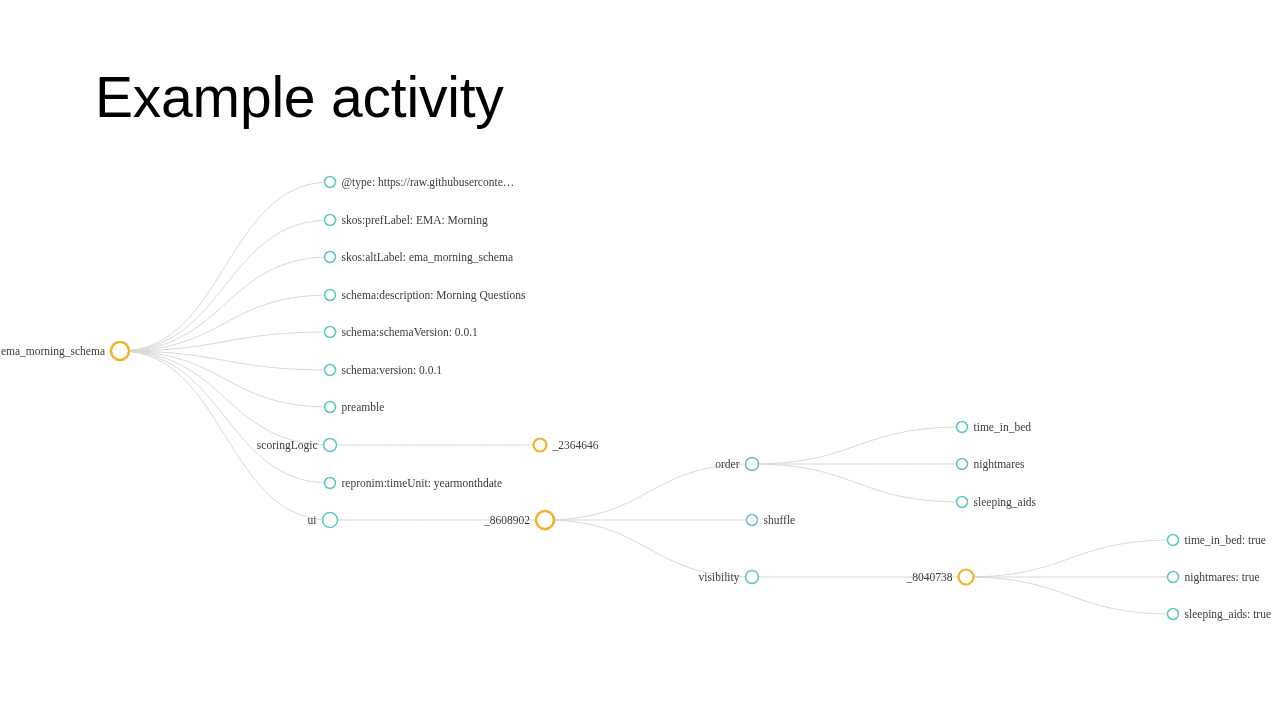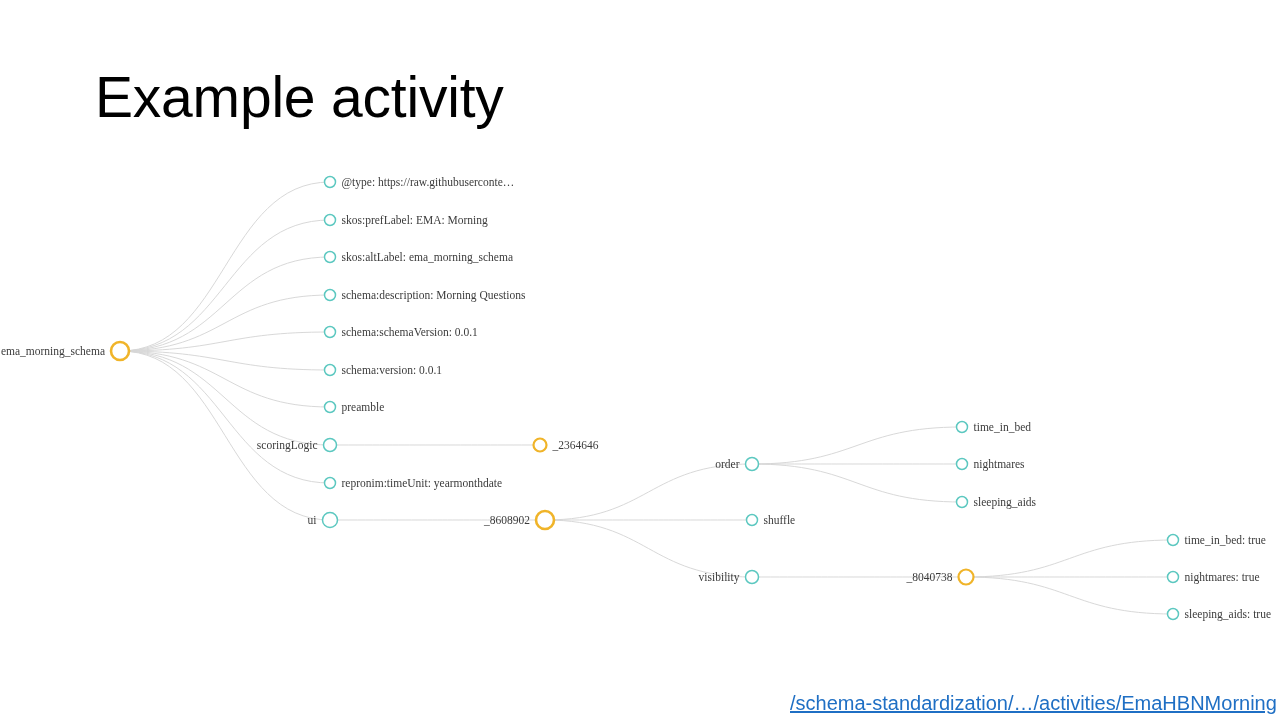--- a/index.html
+++ b/index.html
@@ -183,15 +183,14 @@
           <circle class="node-ring" cx="1173" cy="577" r="5.5" stroke="#5cc8c0" stroke-width="1.5"></circle>
           <text class="node-label anchor-start" x="1184.5" y="581" fill="#3b3b3b">nightmares: true</text>
         </g>
         <g>
           <circle class="node-ring" cx="1173" cy="614" r="5.5" stroke="#5cc8c0" stroke-width="1.5"></circle>
           <text class="node-label anchor-start" x="1184.5" y="618" fill="#3b3b3b">sleeping_aids: true</text>
         </g>
       </g>
   </svg>
 
-  <a id="footer-link" href="#">/schema-standardization/…/activities/EmaHBNMorning</a>
 
 </div>
 
 </body></html>

